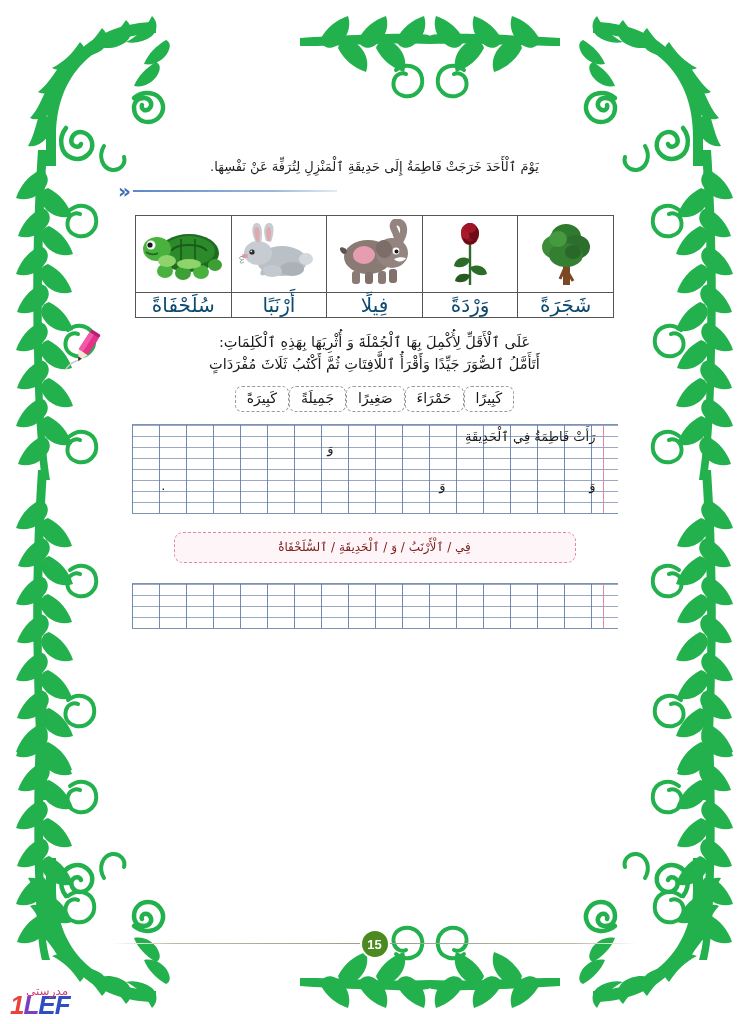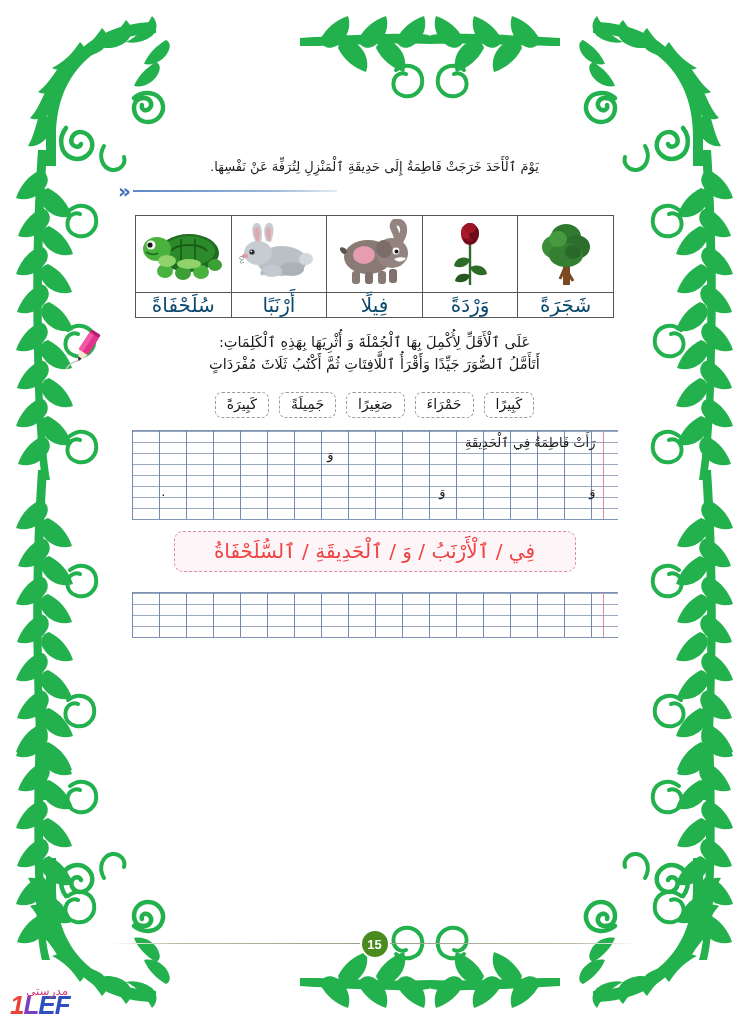--- a/index.html
+++ b/index.html
@@ -172,25 +172,24 @@
   .pencil {
     position: absolute;
     top: -4px;
     left: -52px;
   }
   .pencil-b { top: -4px; left: -52px; }
   .pencil svg { display: block; }
 
   
   .chips {
-    margin-top: 16px;
+    margin-top: 10px;
     display: flex;
     flex-direction: row-reverse;
     justify-content: center;
-    gap: 10px;
     direction: rtl;
     align-items: flex-end;
   }
   .chip {
     border: 1.4px dashed #9a9a9a;
     border-radius: 7px;
     padding: 3px 11px 4px 11px;
     font-size: 14px;
     color: #161616;
     background: #fff;
@@ -253,29 +252,29 @@
     white-space: nowrap;
   }
   .w-l1 { top: 4px; right: 22px; }
   .w-and1 { top: 16px; right: 284px; }
   .w-and2 { top: 53px; right: 22px; }
   .w-and3 { top: 53px; right: 172px; }
   .w-dot  { top: 53px; right: 452px; }
 
   
   .arrange-box {
-    margin: 11px auto 0 auto;
+    margin: 18px auto 0 auto;
     width: 400px;
     border: 1.4px dashed #e08aa0;
     border-radius: 9px;
     background: #fdf5f7;
     padding: 7px 0 8px 0;
     text-align: center;
-    font-size: 20px;
-    color: #ef4444;
+    font-size: 12px;
+    color: #7f1d1d;
     direction: rtl;
     white-space: nowrap;
   }
 
   
   .footer {
     position: absolute;
     left: 112px;
     right: 112px;
     top: 928px;

